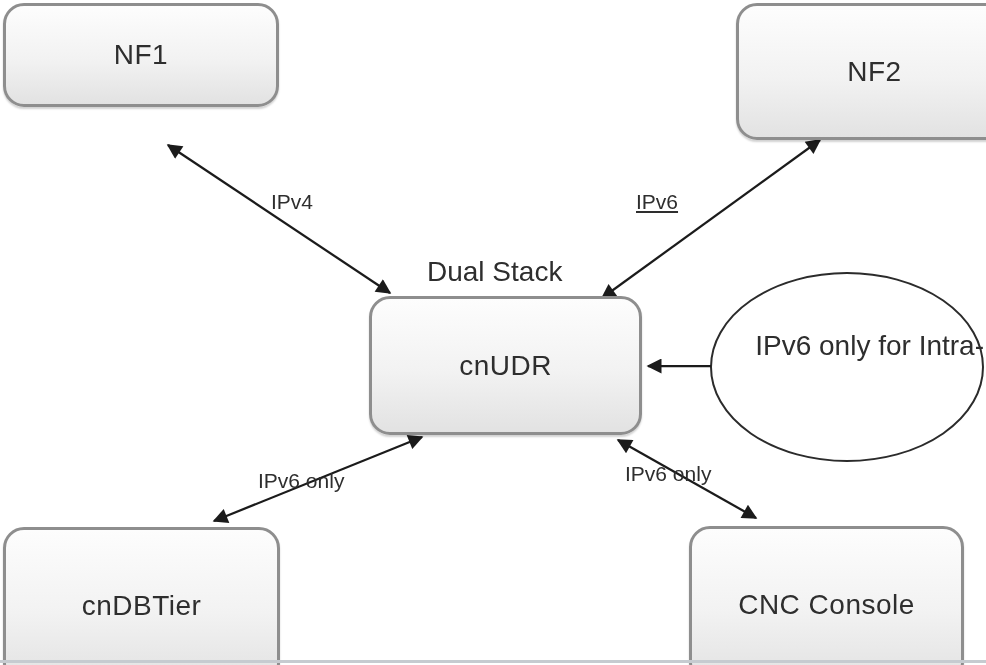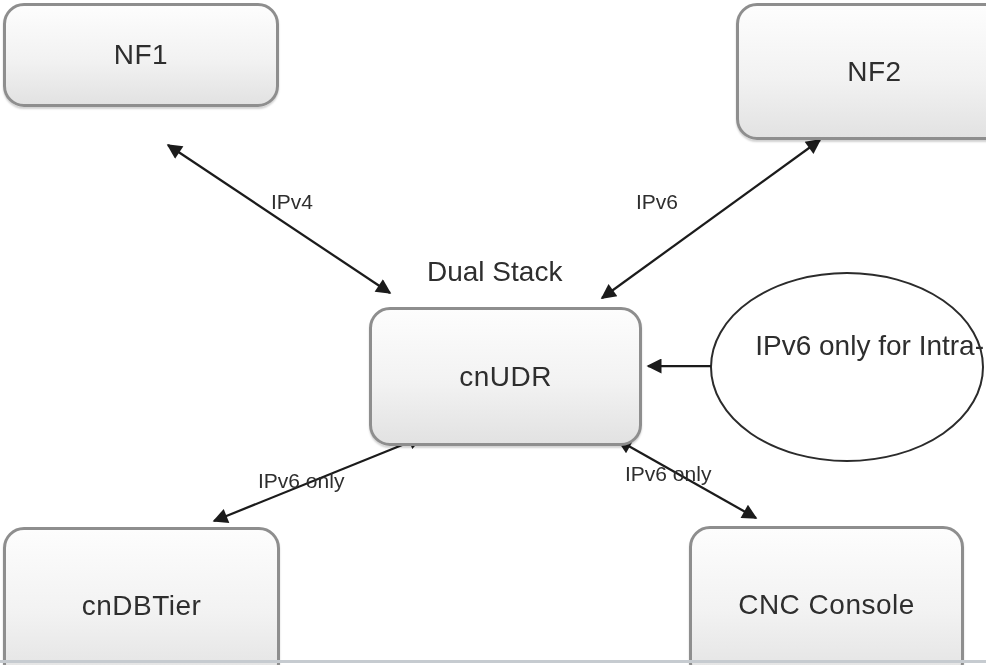--- a/index.html
+++ b/index.html
@@ -110,37 +110,37 @@
   </svg>
 
   <div class="node" style="left:3px; top:3px; width:276px; height:104px;">
     <span class="node-label">NF1</span>
   </div>
 
   <div class="node" style="left:729px; top:3px; width:277px; height:137px;margin-left:7px;">
     <span class="node-label">NF2</span>
   </div>
 
-  <div class="node" style="left:369px; top:307px; width:273px; height:139px;">
+  <div class="node" style="left:369px; top:296px; width:273px; height:139px;">
     <span class="node-label">cnUDR</span>
   </div>
 
   <div class="node" style="left:3px; top:527px; width:277px; height:157px;">
     <span class="node-label">cnDBTier</span>
   </div>
 
   <div class="node" style="left:689px; top:526px; width:275px; height:157px;">
     <span class="node-label">CNC Console</span>
   </div>
 
   <span class="annotation-label" style="left:427px; top:256px;text-align:right;">Dual Stack</span>
 
   <span class="edge-label" style="left:271px; top:190px;">IPv4</span>
 
-  <span class="edge-label" style="left:636px; top:190px;">IPv6</span>
+  <span class="edge-label" style="left:636px; top:190px;text-decoration:underline;">IPv6</span>
 
   <span class="edge-label" style="left:258px; top:469px;">IPv6 only</span>
 
   <span class="edge-label" style="left:625px; top:462px;">IPv6 only</span>
 
   <div class="note-text">
     <span>IPv6 only for Intra-</span>
   </div>
 
   <div class="bottom-rule"></div>

